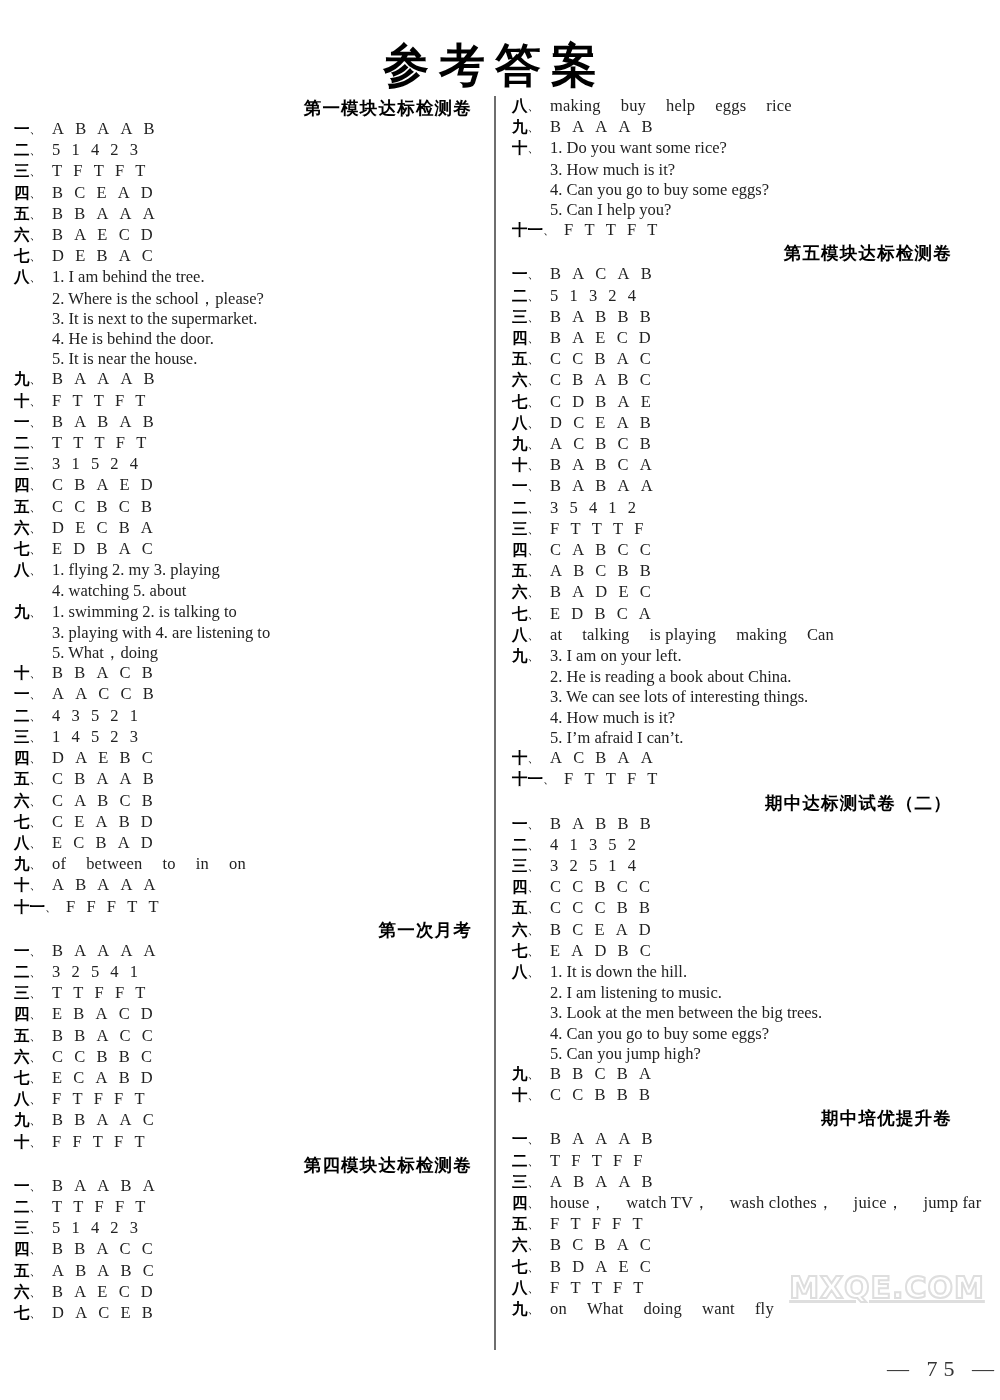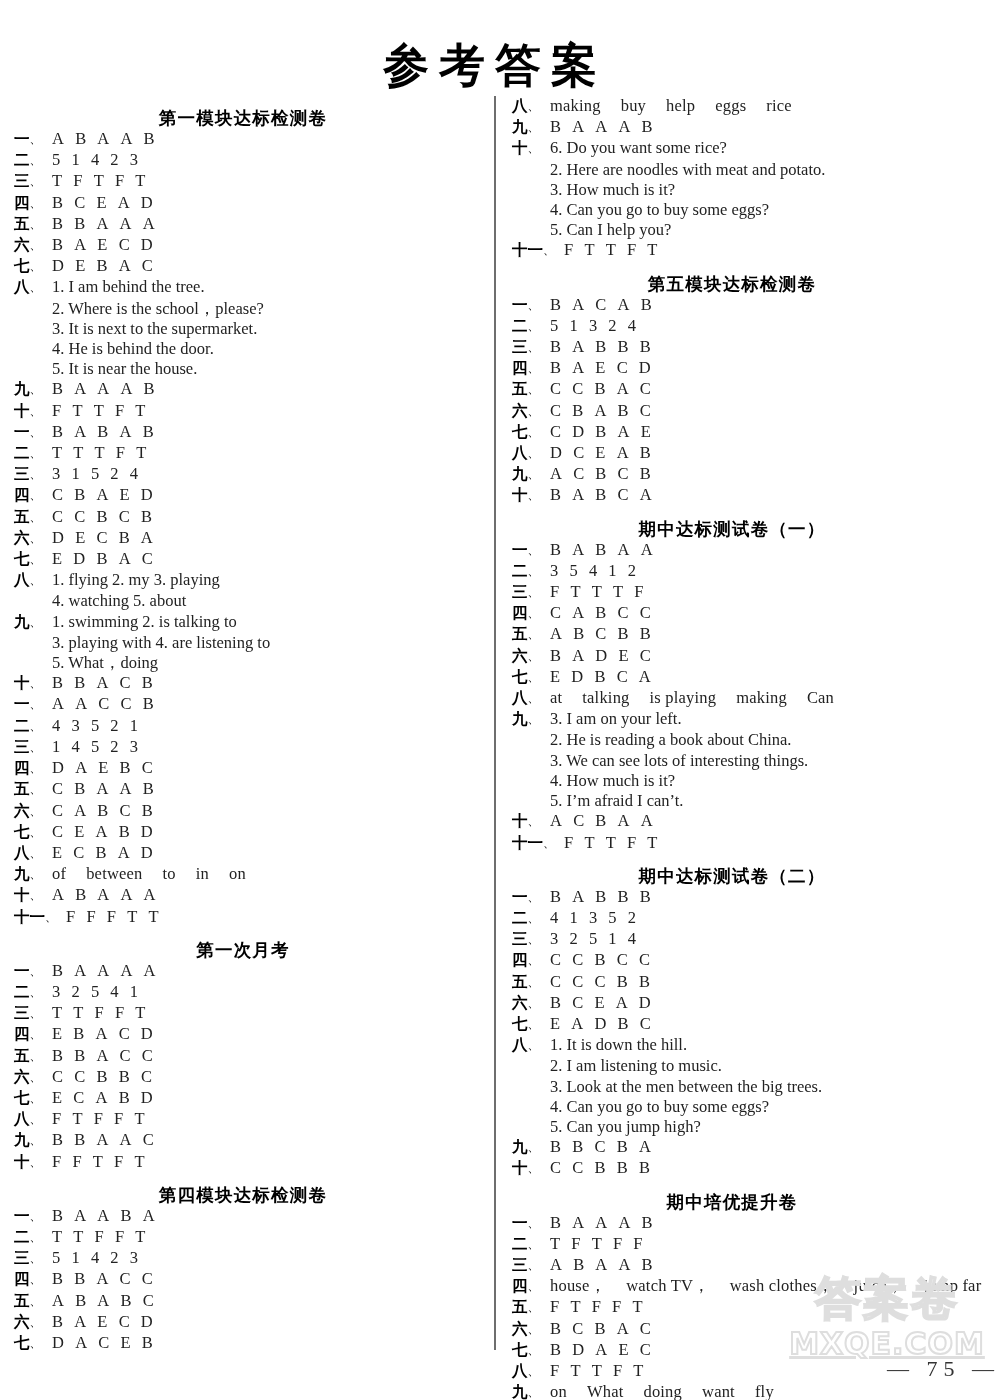--- a/index.html
+++ b/index.html
@@ -45,23 +45,23 @@
   }
   .col-left  { width: 494px; padding-left: 14px; padding-right: 8px; }
   .col-right { width: 506px; padding-left: 16px; padding-right: 8px; border-left: 2px solid #6e6e6e; }
 
   
   .sec-head {
     font-family: "DejaVu Sans", "Liberation Sans", sans-serif;
     font-weight: bold;
     font-size: 17.5px;
     letter-spacing: 1.2px;
-    text-align: center;
+    text-align: right;
     color: #000;
-    margin: 12px 0 1px 0;
+    margin: 2px 0 1px 0;
     padding-right: 14px;
     line-height: 20px;
     white-space: nowrap;
   }
   .col-right .sec-head { padding-right: 40px; }
 
   
   .ans-row {
     display: flex;
     align-items: baseline;
@@ -394,25 +394,21 @@
       <div class="ans-row">
         <span class="numbox num"><span class="qn">八</span><span class="dun">、</span></span>
         <span class="vals words"><span class="v">making</span><span class="v">buy</span><span class="v">help</span><span class="v">eggs</span><span class="v">rice</span></span>
       </div>
       <div class="ans-row">
         <span class="numbox num"><span class="qn">九</span><span class="dun">、</span></span>
         <span class="vals"><span class="v">B</span><span class="v">A</span><span class="v">A</span><span class="v">A</span><span class="v">B</span></span>
       </div>
       <div class="ans-row">
         <span class="numbox num"><span class="qn">十</span><span class="dun">、</span></span>
-        <span class="sent-text">6. Do you want some rice?</span>
-      </div>
-      <div class="sent-row">
-        <span class="sent-indent"></span>
-        <span class="sent-text">2. Here are noodles with meat and potato.</span>
+        <span class="sent-text">1. Do you want some rice?</span>
       </div>
       <div class="sent-row">
         <span class="sent-indent"></span>
         <span class="sent-text">3. How much is it?</span>
       </div>
       <div class="sent-row">
         <span class="sent-indent"></span>
         <span class="sent-text">4. Can you go to buy some eggs?</span>
       </div>
       <div class="sent-row">
@@ -457,21 +453,20 @@
         <span class="vals"><span class="v">D</span><span class="v">C</span><span class="v">E</span><span class="v">A</span><span class="v">B</span></span>
       </div>
       <div class="ans-row">
         <span class="numbox num"><span class="qn">九</span><span class="dun">、</span></span>
         <span class="vals"><span class="v">A</span><span class="v">C</span><span class="v">B</span><span class="v">C</span><span class="v">B</span></span>
       </div>
       <div class="ans-row">
         <span class="numbox num"><span class="qn">十</span><span class="dun">、</span></span>
         <span class="vals"><span class="v">B</span><span class="v">A</span><span class="v">B</span><span class="v">C</span><span class="v">A</span></span>
       </div>
-      <div class="sec-head">期中达标测试卷（一）</div>
       <div class="ans-row">
         <span class="numbox num"><span class="qn">一</span><span class="dun">、</span></span>
         <span class="vals"><span class="v">B</span><span class="v">A</span><span class="v">B</span><span class="v">A</span><span class="v">A</span></span>
       </div>
       <div class="ans-row">
         <span class="numbox num"><span class="qn">二</span><span class="dun">、</span></span>
         <span class="vals"><span class="v">3</span><span class="v">5</span><span class="v">4</span><span class="v">1</span><span class="v">2</span></span>
       </div>
       <div class="ans-row">
         <span class="numbox num"><span class="qn">三</span><span class="dun">、</span></span>
@@ -620,15 +615,14 @@
         <span class="vals words"><span class="v">on</span><span class="v">What</span><span class="v">doing</span><span class="v">want</span><span class="v">fly</span></span>
       </div>
     </div>
 </div>
 
 <div id="footer">
   <span id="page-number">— 75 —</span>
 </div>
 
 <div id="watermark">
-  <div id="wm-cn">答案卷</div>
   <div id="wm-url">MXQE.COM</div>
 </div>
 
 </body></html>

